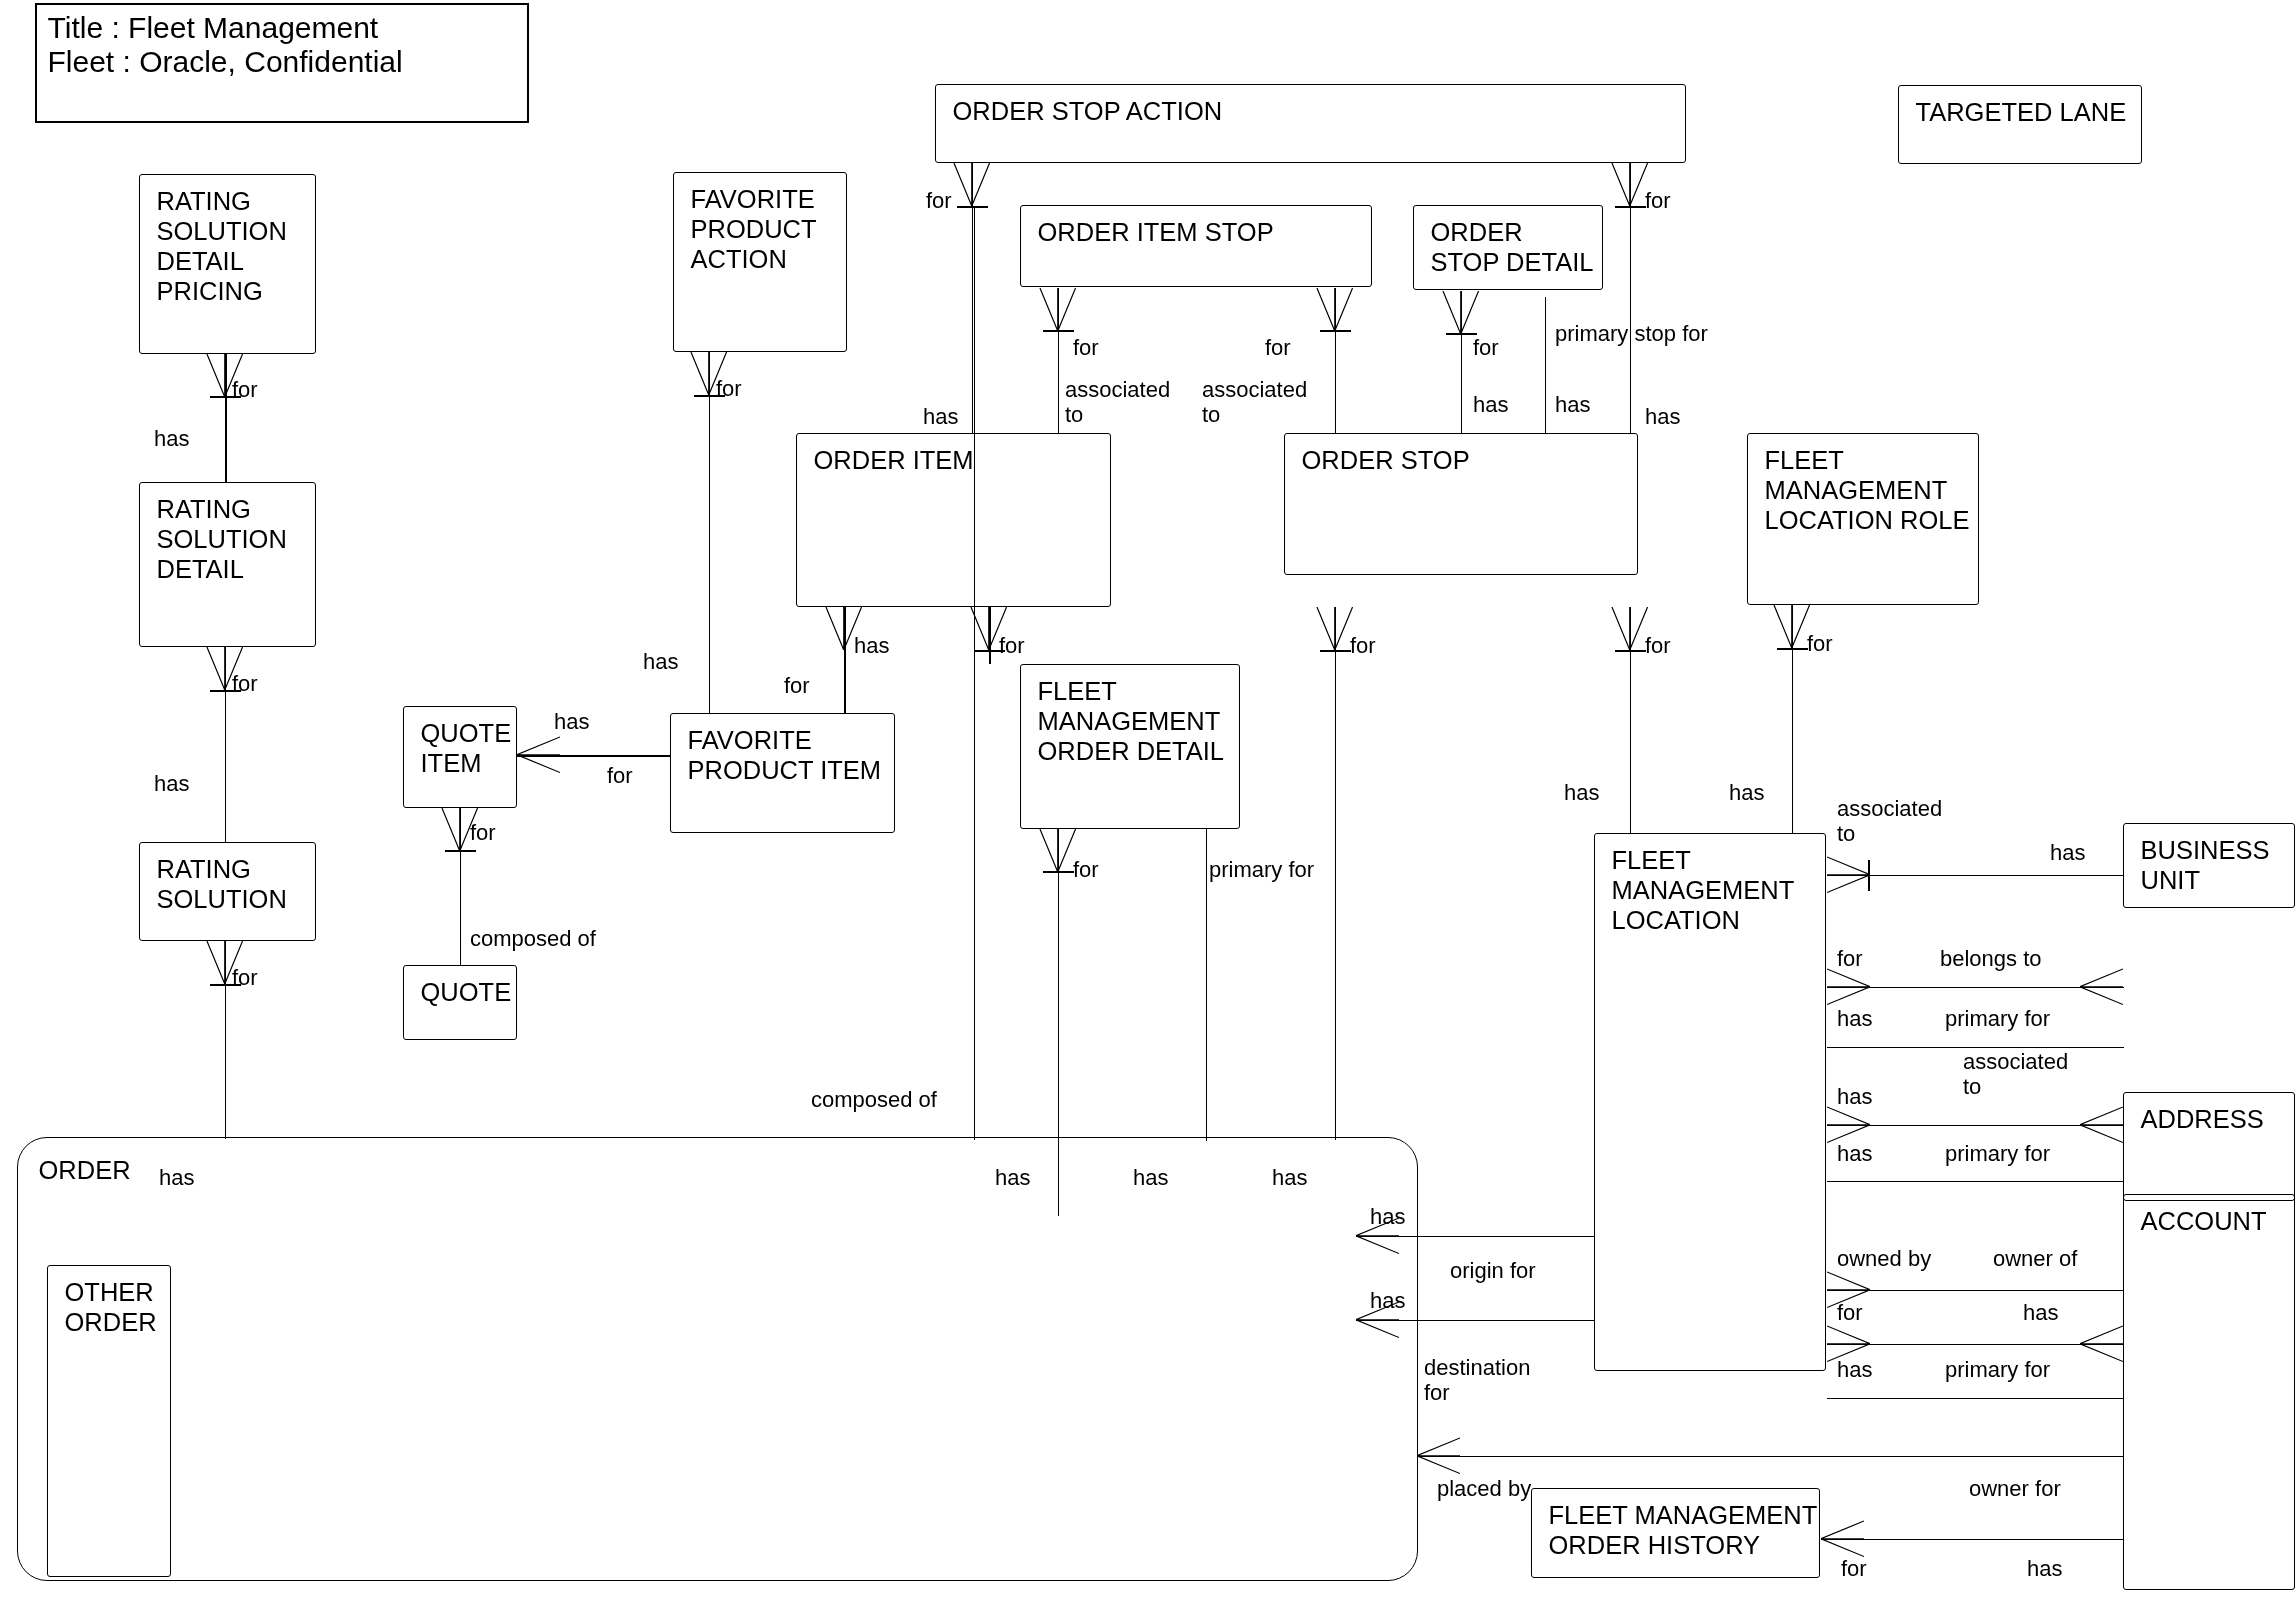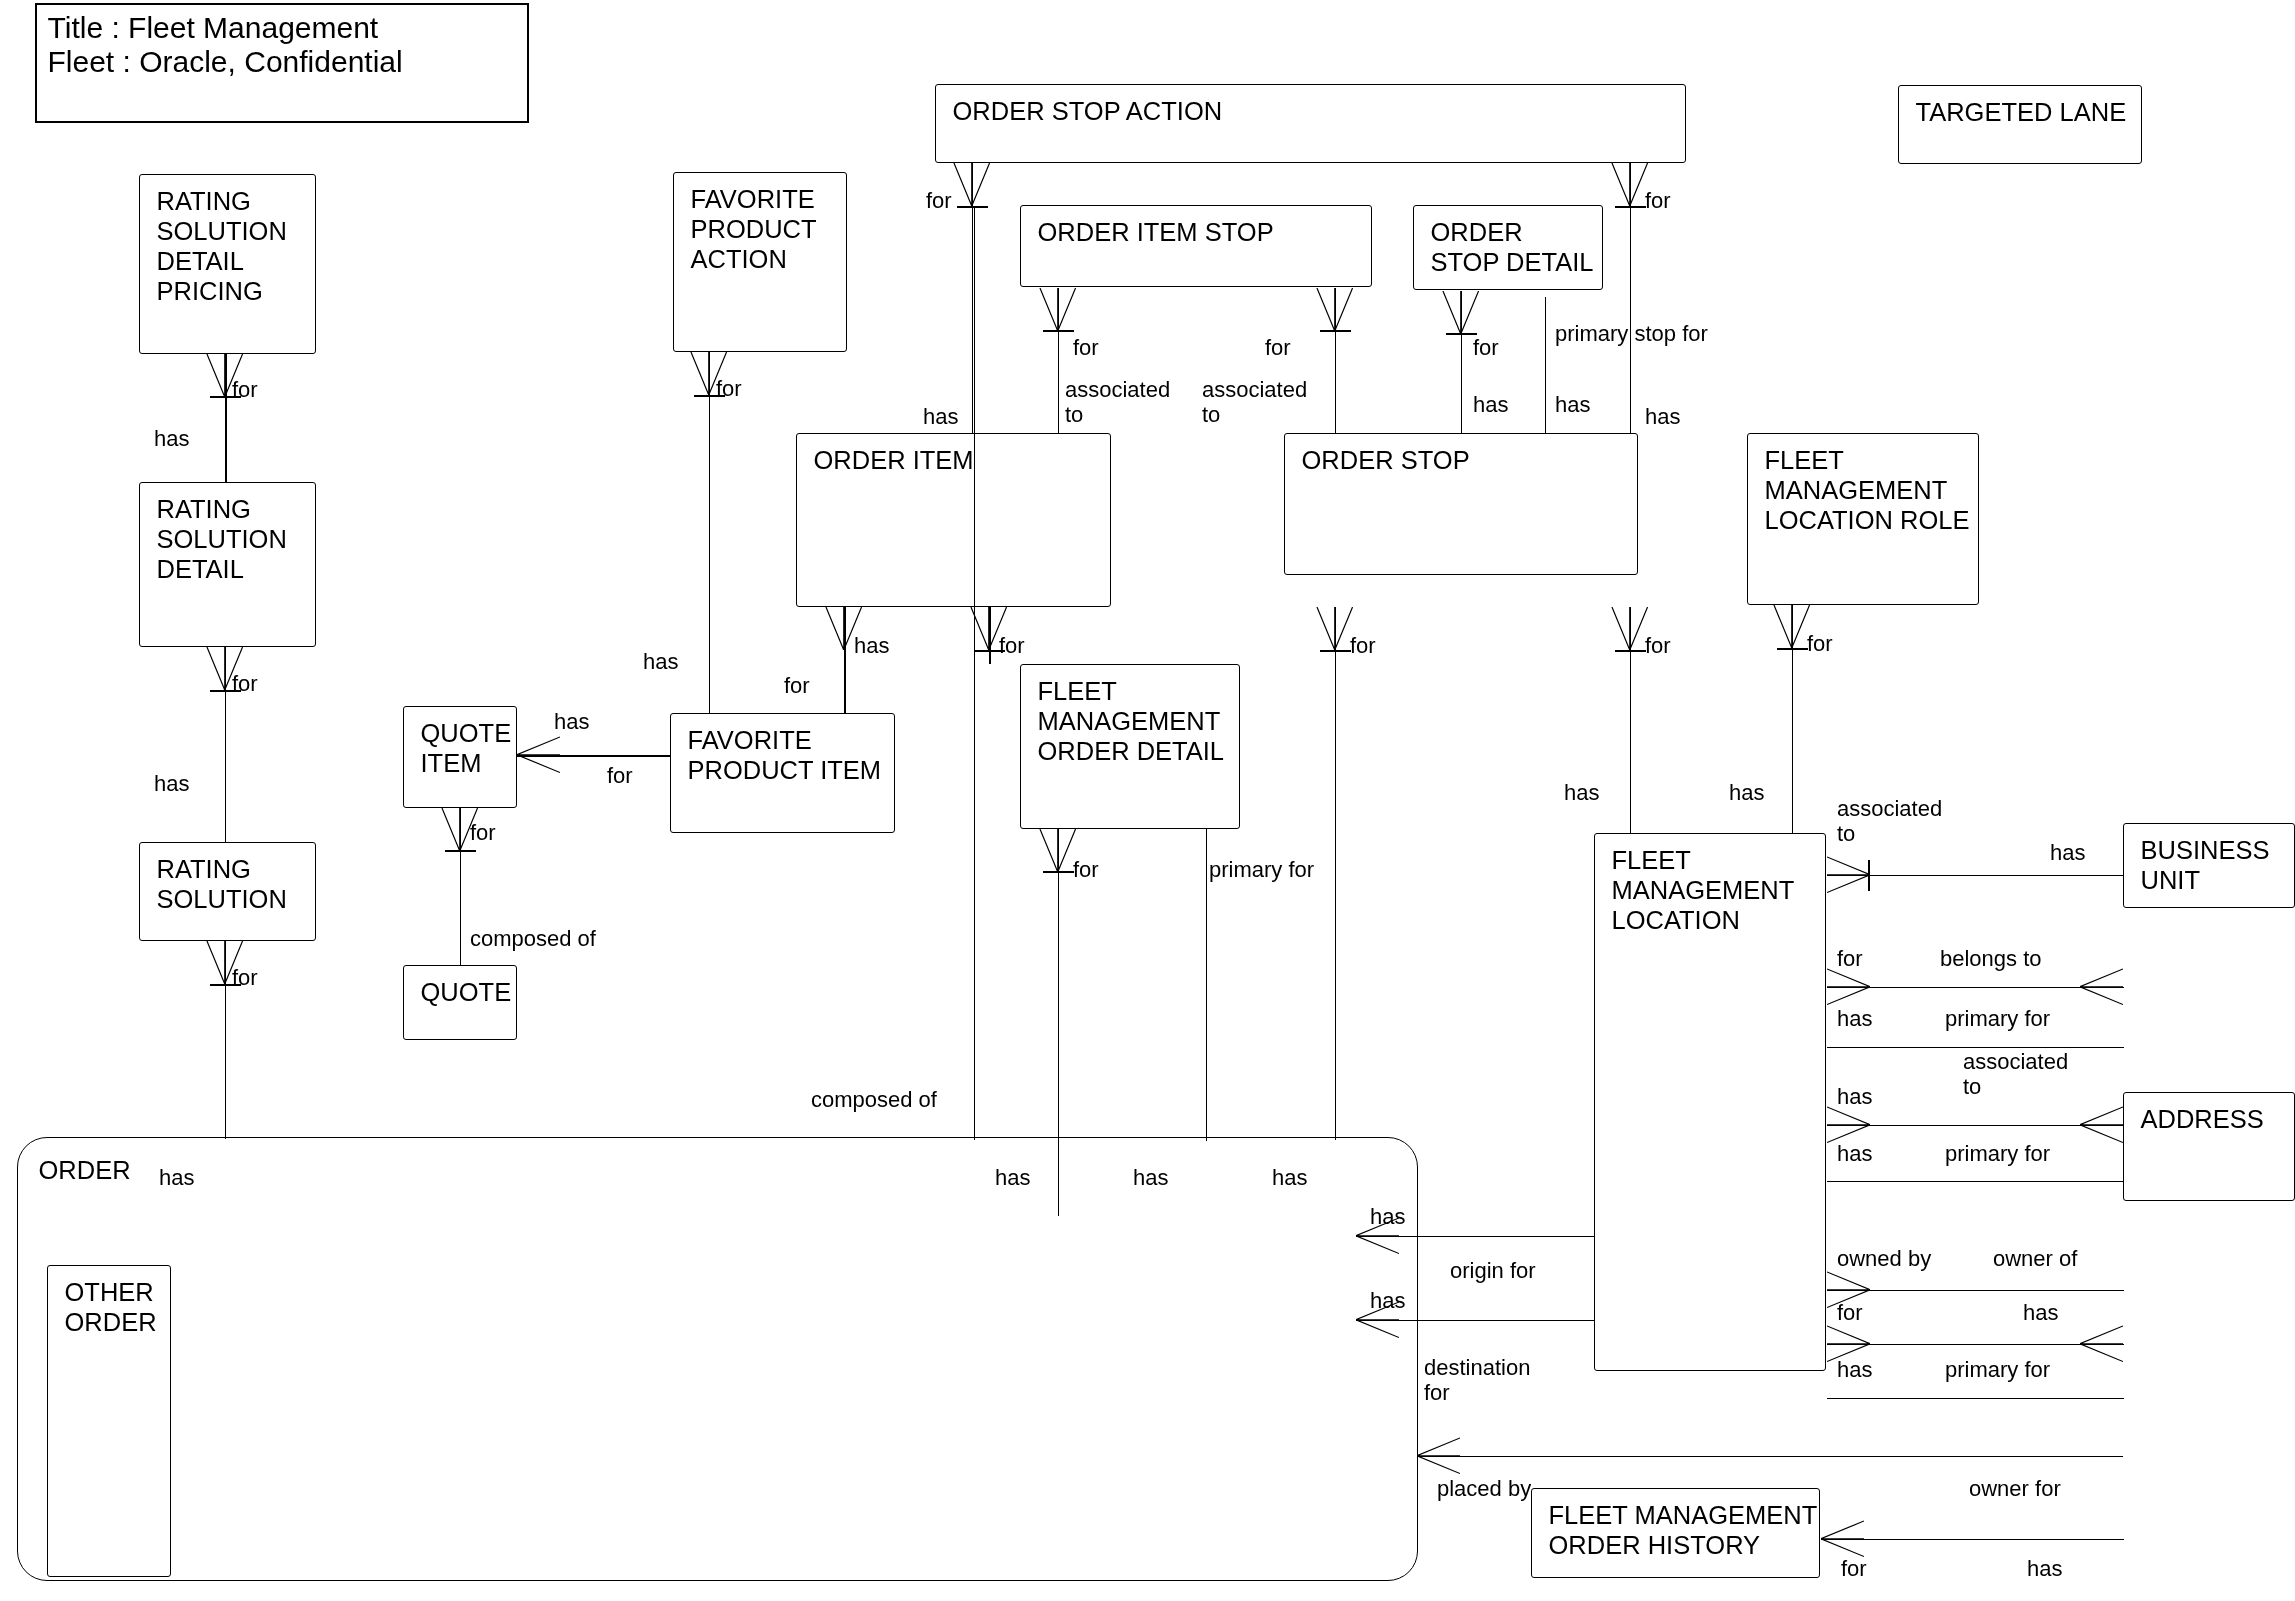--- a/index.html
+++ b/index.html
@@ -125,20 +125,23 @@
   <div class="ent" style="left:2123px;top:823px;width:172px;height:85px;">
     <div class="lbl">BUSINESS
 UNIT</div>
   </div>
 
 
   <div class="ent" style="left:2123px;top:1092px;width:172px;height:109px;">
     <div class="lbl">ADDRESS</div>
   </div>
 
+  <div class="ent" style="left:2123px;top:1194px;width:172px;height:396px;">
+    <div class="lbl">ACCOUNT</div>
+  </div>
 
   <div class="ent supertype" style="left:16.5px;top:1137px;width:1401px;height:444px;">
     <div class="lbl" style="top:16.5px;left:21px;">ORDER</div>
   </div>
 
   <div class="ent" style="left:31px;top:1265px;width:124px;height:312px;margin-left:16px;">
     <div class="lbl">OTHER
 ORDER</div>
   </div>
 

